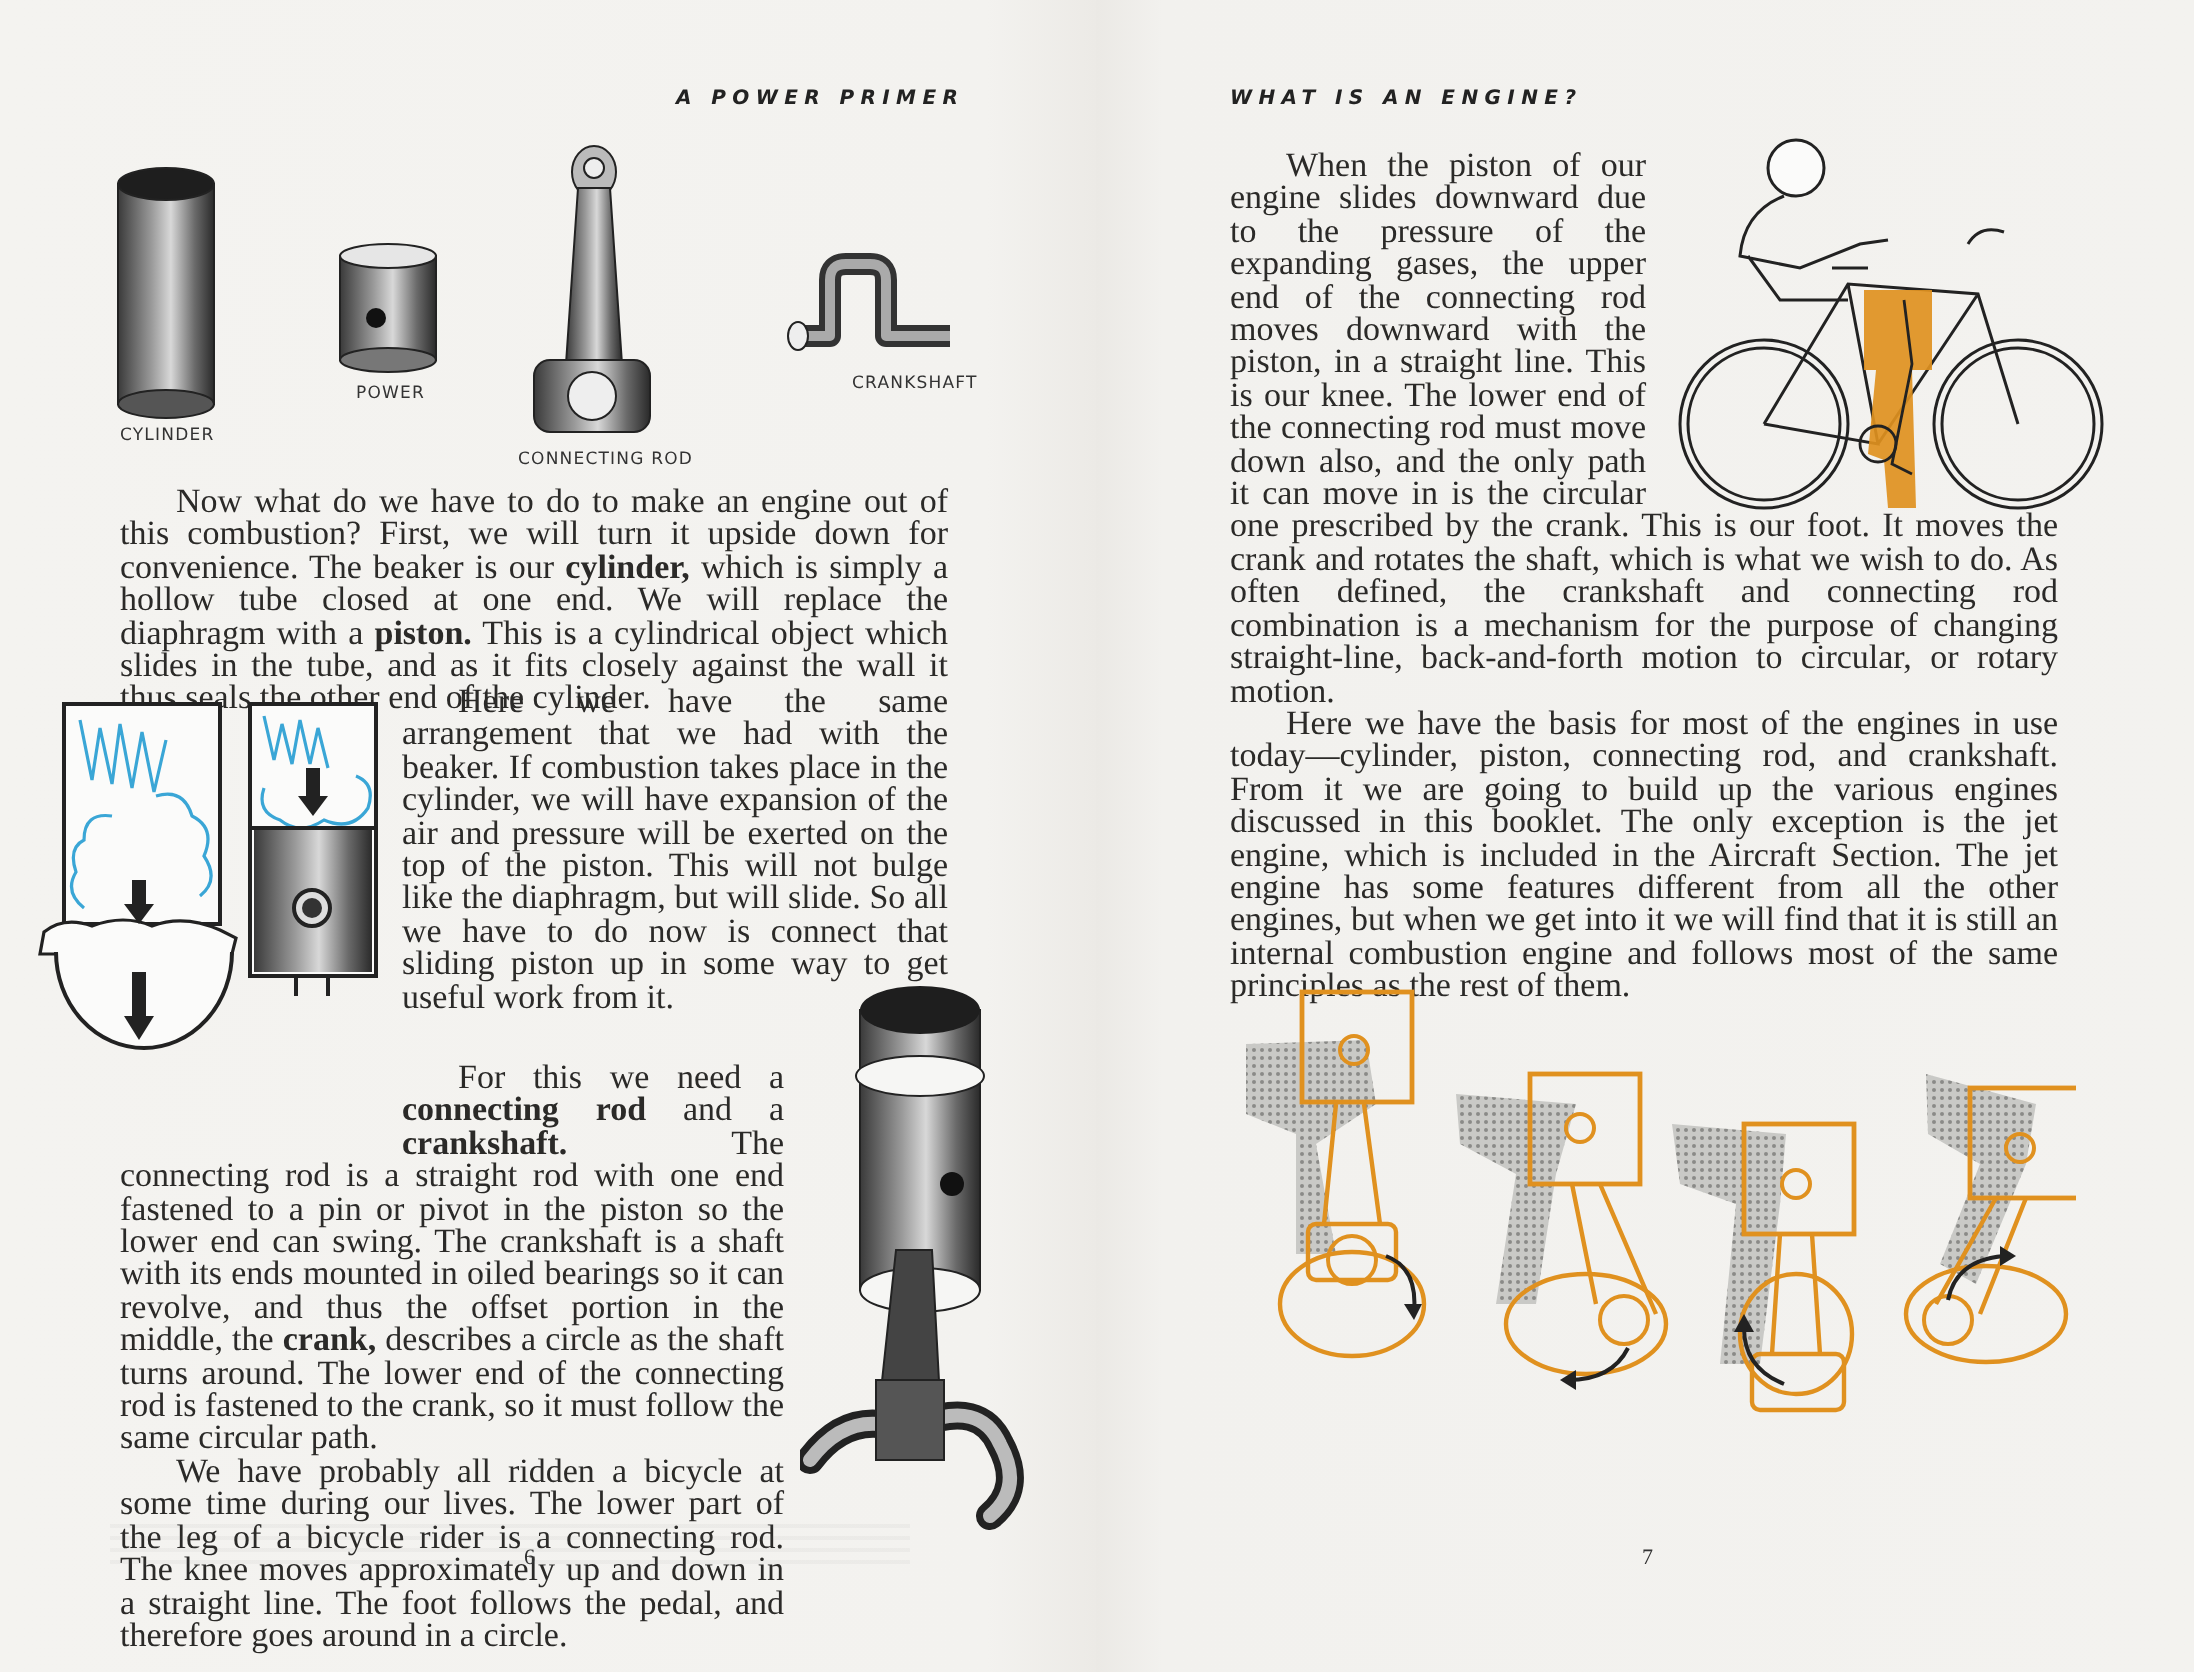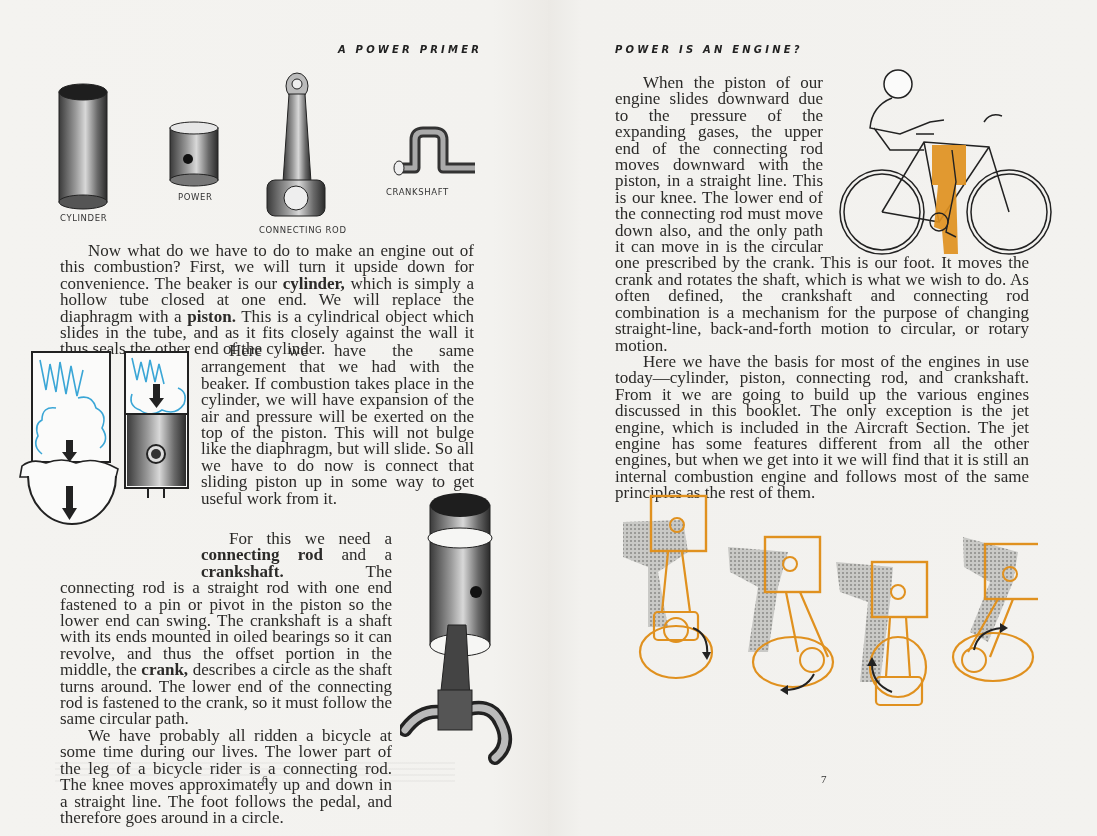--- a/index.html
+++ b/index.html
@@ -72,21 +72,21 @@
 
     <g>
       <path d="M345 98 L360 98 L360 70 Q360 62 368 62 L380 62 Q388 62 388 70 L388 98 L420 98" fill="none" stroke="#333" stroke-width="11" stroke-linejoin="round"></path>
       <path d="M345 98 L360 98 L360 70 Q360 62 368 62 L380 62 Q388 62 388 70 L388 98 L420 98" fill="none" stroke="#aaa" stroke-width="5" stroke-linejoin="round"></path>
       <ellipse cx="344" cy="98" rx="5" ry="7" fill="#eee" stroke="#222"></ellipse>
     </g>
   </svg>
   <div class="caption" style="left:60px; top:213px;">CYLINDER</div>
   <div class="caption" style="left:178px; top:192px;">POWER</div>
   <div class="caption" style="left:259px; top:225px;">CONNECTING ROD</div>
-  <div class="caption" style="left:386px; top:187px;">CRANKSHAFT</div>
+  <div class="caption" style="left:426px; top:187px;">CRANKSHAFT</div>
 
   <div class="text-block" style="left:60px; top:243px; width:414px;">
     <p class="indent"><span>Now what do we have to do to make an engine out of this combustion? First, we will turn it upside down for convenience. The beaker is our </span><b>cylinder,</b><span> which is simply a hollow tube closed at one end. We will replace the diaphragm with a </span><b>piston.</b><span> This is a cylindrical object which slides in the tube, and as it fits closely against the wall it thus seals the other end of the cylinder.</span></p>
   </div>
 
   <svg class="illus" style="left:18px; top:348px;" width="180" height="185">
 
     <g>
       <rect x="14" y="4" width="78" height="110" fill="#fbfbfa" stroke="#222" stroke-width="2"></rect>
       <path d="M22 12 l6 30 l4 -26 l6 28 l4 -30 l6 32 l5 -28 l6 30 l6 -26 M38 60 q-14 -2 -14 12 q-8 4 -4 16 q-6 10 4 18 M60 50 q14 -4 18 10 q12 6 6 20 q8 12 -2 20" fill="none" stroke="#3aa6d6" stroke-width="1.6"></path>
@@ -134,21 +134,21 @@
       <path d="M5 240 Q20 220 40 222 L60 222 Q90 210 100 232 Q112 254 95 268" fill="none" stroke="#bbb" stroke-width="7" stroke-linecap="round"></path>
       <rect x="38" y="200" width="34" height="40" fill="#555" stroke="#222"></rect>
     </g>
   </svg>
 
   <div class="ghost"></div>
   <div class="folio" style="left:262px; top:773px;">6</div>
 </div>
 
 <div class="page page-right">
-  <div class="running-head" style="left:67px; top:44px;">POWER IS AN ENGINE?</div>
+  <div class="running-head" style="left:67px; top:44px;">WHAT IS AN ENGINE?</div>
 
   <svg class="illus" style="left:286px; top:62px;" width="225" height="205">
     <g fill="none" stroke="#222" stroke-width="1.5">
       <circle cx="48" cy="150" r="42"></circle>
         <circle cx="48" cy="150" r="38"></circle>
       <circle cx="175" cy="150" r="42"></circle>
         <circle cx="175" cy="150" r="38"></circle>
       <path d="M48 150 L90 80 L155 85 L175 150 M90 80 L105 160 L48 150 M105 160 L155 85 M82 72 l18 0 M150 60 q6 -10 18 -6"></path>
       <circle cx="64" cy="22" r="14" fill="#fbfbfa"></circle>
       <path d="M58 36 q-20 8 -22 30 l30 6 q20 -8 30 -12 l14 -2 M40 66 l16 22 l34 0"></path>

